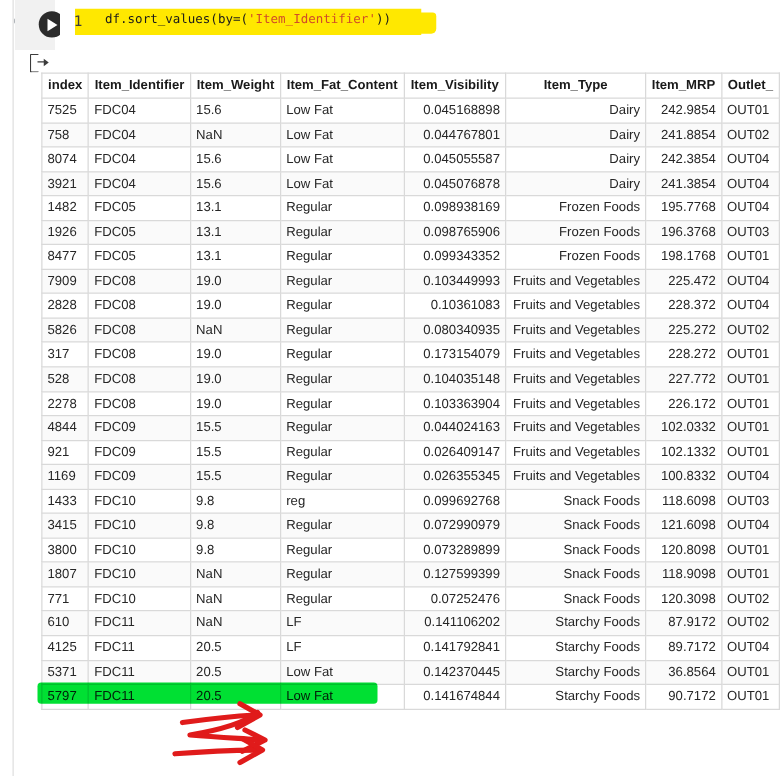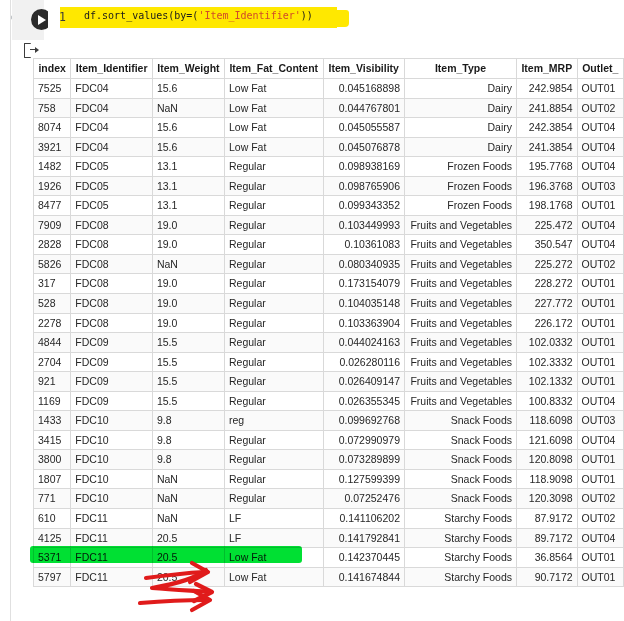--- a/index.html
+++ b/index.html
@@ -268,21 +268,21 @@
             <td class="c-mrp">225.472</td>
             <td class="c-outlet">OUT04</td>
           </tr>
           <tr>
             <td class="c-index">2828</td>
             <td class="c-ident">FDC08</td>
             <td class="c-weight">19.0</td>
             <td class="c-fat">Regular</td>
             <td class="c-vis">0.10361083</td>
             <td class="c-type">Fruits and Vegetables</td>
-            <td class="c-mrp">350.547</td>
+            <td class="c-mrp">228.372</td>
             <td class="c-outlet">OUT04</td>
           </tr>
           <tr>
             <td class="c-index">5826</td>
             <td class="c-ident">FDC08</td>
             <td class="c-weight">NaN</td>
             <td class="c-fat">Regular</td>
             <td class="c-vis">0.080340935</td>
             <td class="c-type">Fruits and Vegetables</td>
             <td class="c-mrp">225.272</td>
@@ -319,30 +319,20 @@
             <td class="c-outlet">OUT01</td>
           </tr>
           <tr>
             <td class="c-index">4844</td>
             <td class="c-ident">FDC09</td>
             <td class="c-weight">15.5</td>
             <td class="c-fat">Regular</td>
             <td class="c-vis">0.044024163</td>
             <td class="c-type">Fruits and Vegetables</td>
             <td class="c-mrp">102.0332</td>
-            <td class="c-outlet">OUT01</td>
-          </tr>
-          <tr>
-            <td class="c-index">2704</td>
-            <td class="c-ident">FDC09</td>
-            <td class="c-weight">15.5</td>
-            <td class="c-fat">Regular</td>
-            <td class="c-vis">0.026280116</td>
-            <td class="c-type">Fruits and Vegetables</td>
-            <td class="c-mrp">102.3332</td>
             <td class="c-outlet">OUT01</td>
           </tr>
           <tr>
             <td class="c-index">921</td>
             <td class="c-ident">FDC09</td>
             <td class="c-weight">15.5</td>
             <td class="c-fat">Regular</td>
             <td class="c-vis">0.026409147</td>
             <td class="c-type">Fruits and Vegetables</td>
             <td class="c-mrp">102.1332</td>

